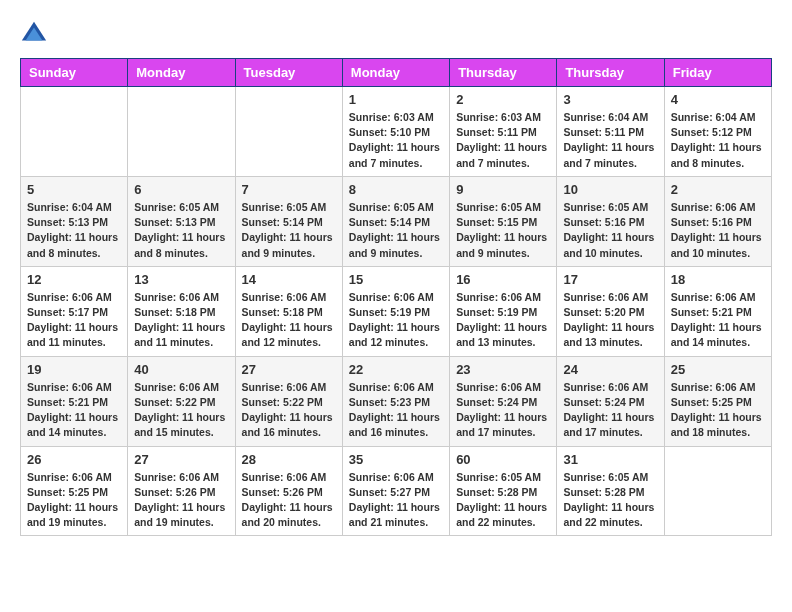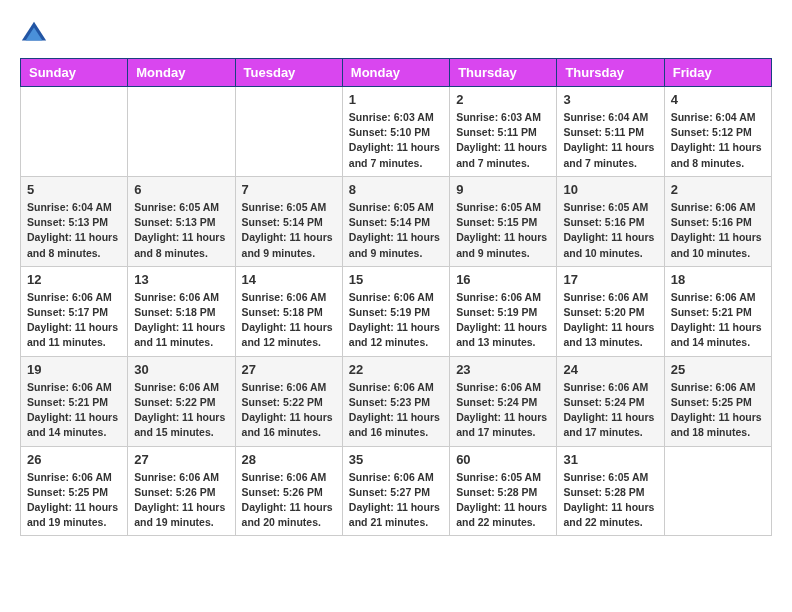--- a/index.html
+++ b/index.html
@@ -245,21 +245,21 @@
         </td>
       </tr>
       <tr>
         <td>
           <div class="day-number">19</div>
           <div class="day-info" style="white-space: pre-line;">Sunrise: 6:06 AM
 Sunset: 5:21 PM
 Daylight: 11 hours and 14 minutes.</div>
         </td>
         <td>
-          <div class="day-number">30</div>
+          <div class="day-number">40</div>
           <div class="day-info" style="white-space: pre-line;">Sunrise: 6:06 AM
 Sunset: 5:22 PM
 Daylight: 11 hours and 15 minutes.</div>
         </td>
         <td>
           <div class="day-number">27</div>
           <div class="day-info" style="white-space: pre-line;">Sunrise: 6:06 AM
 Sunset: 5:22 PM
 Daylight: 11 hours and 16 minutes.</div>
         </td>

